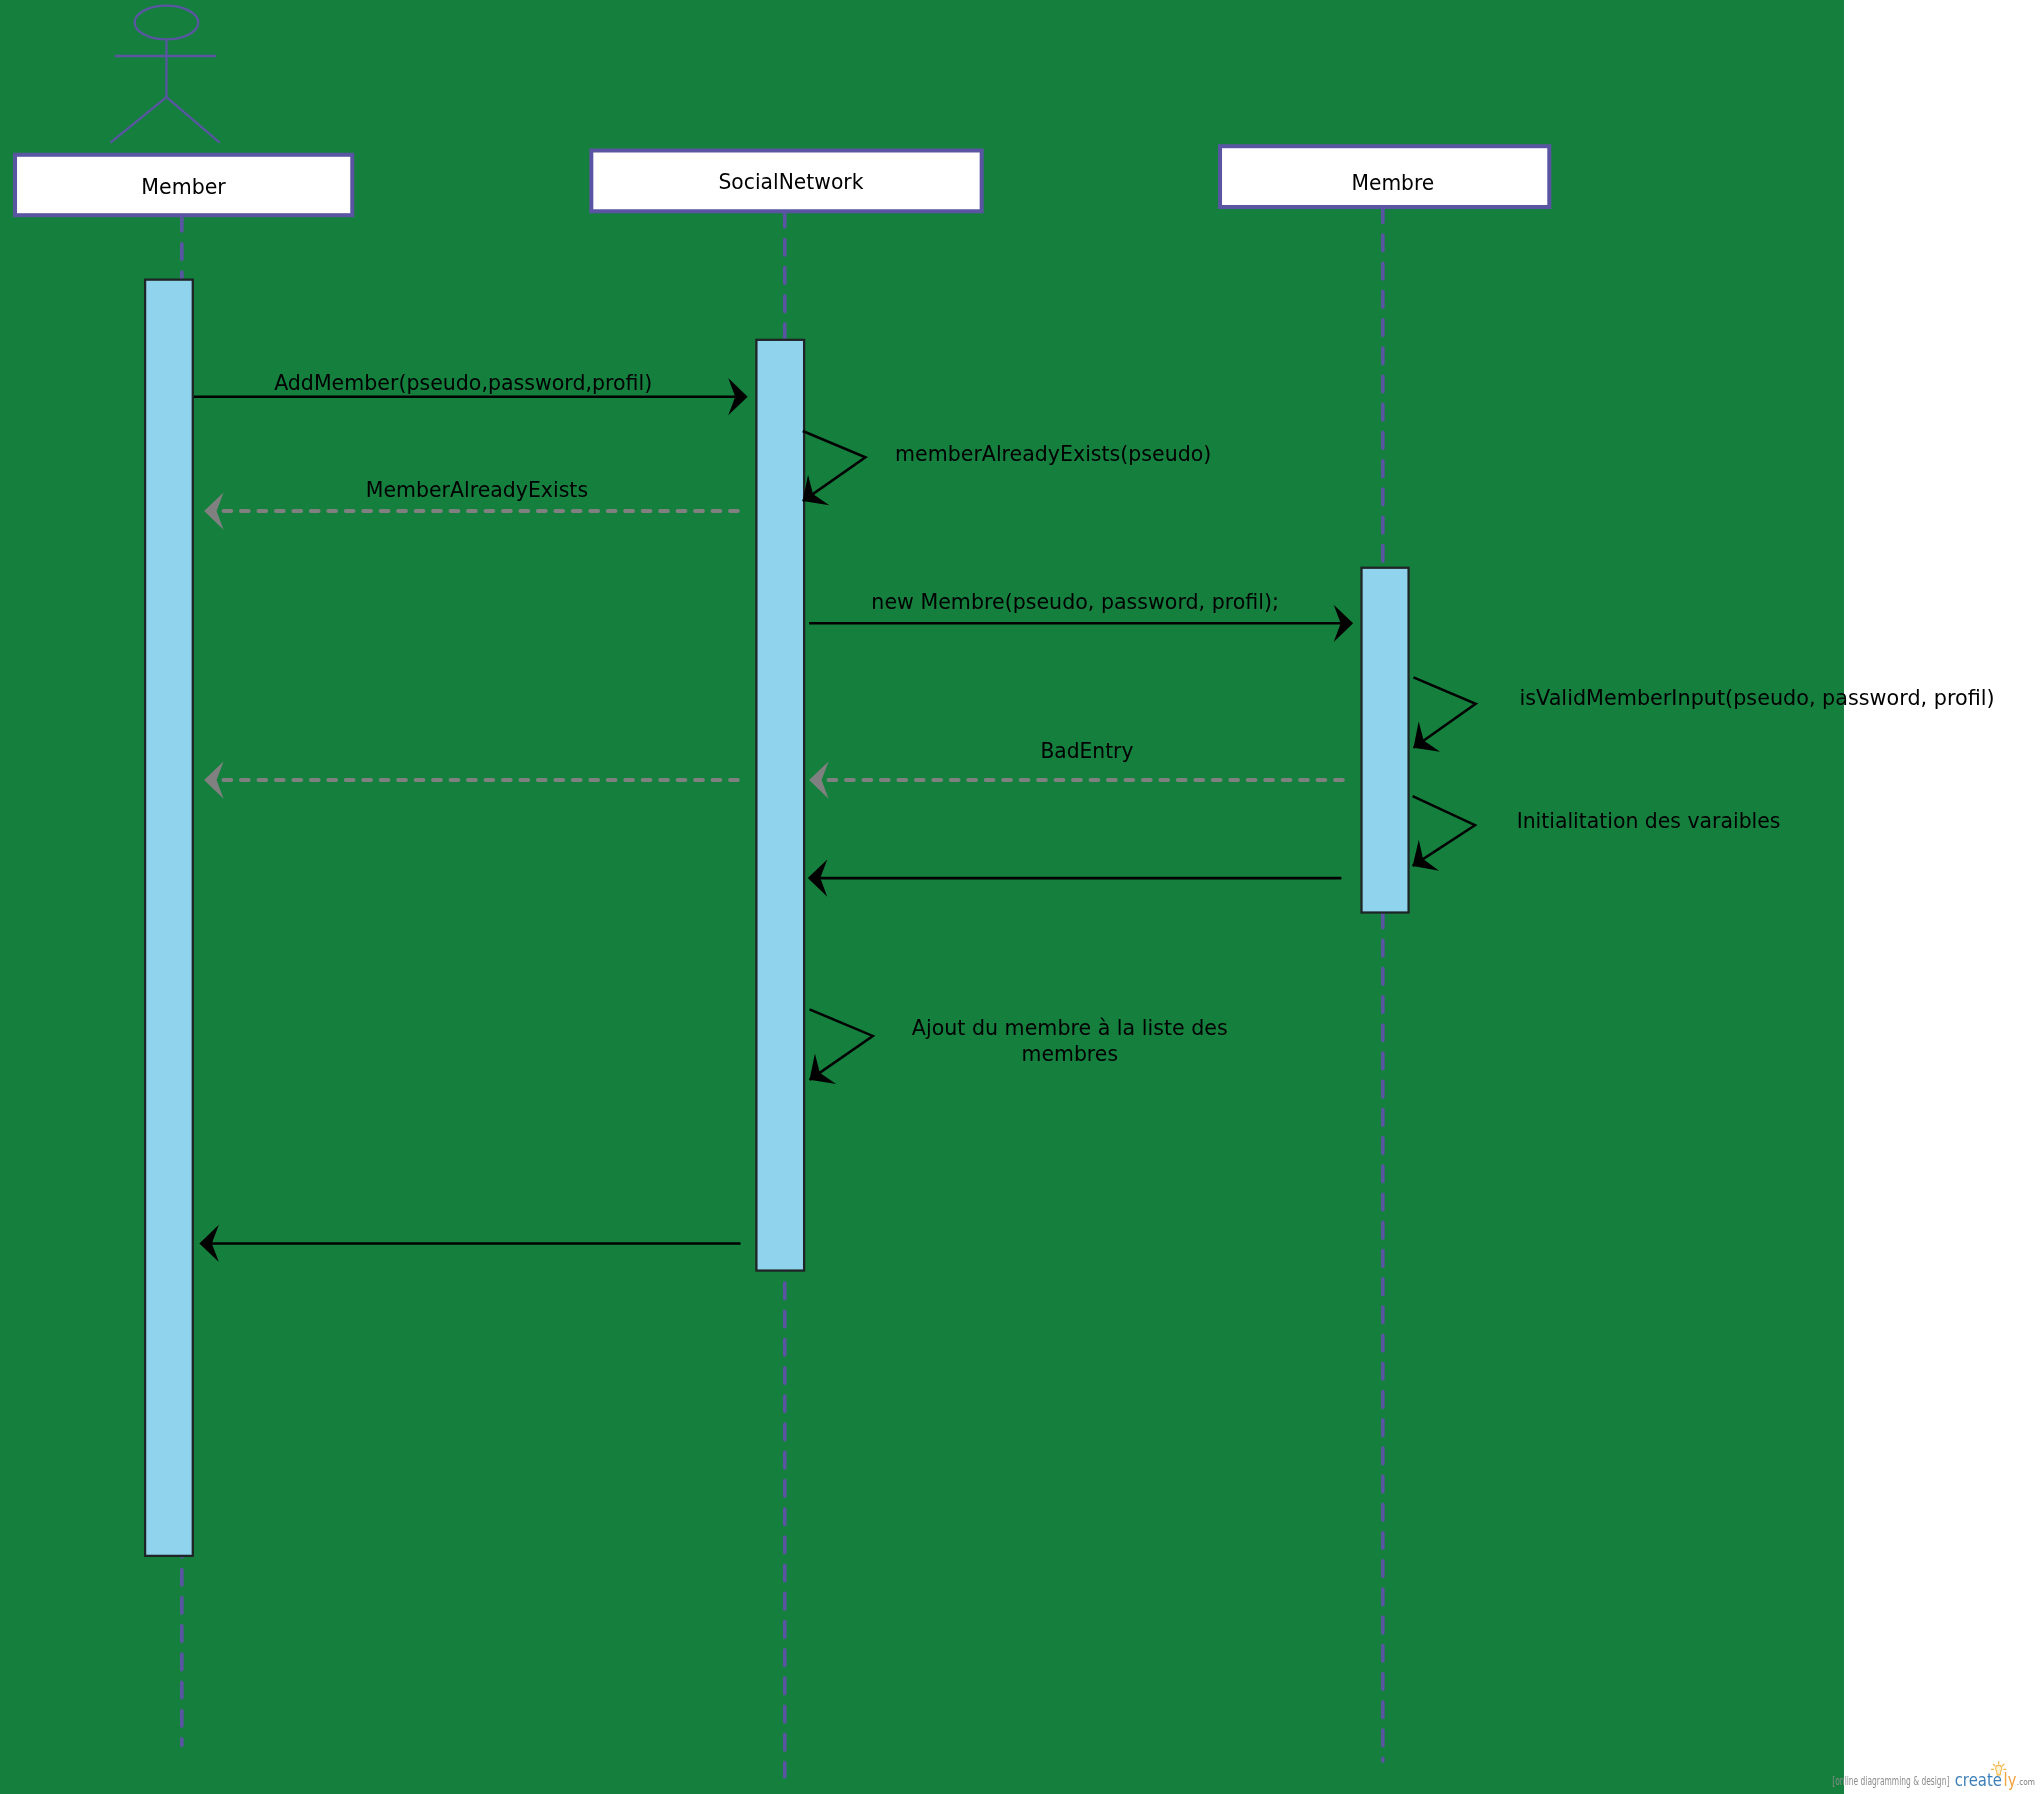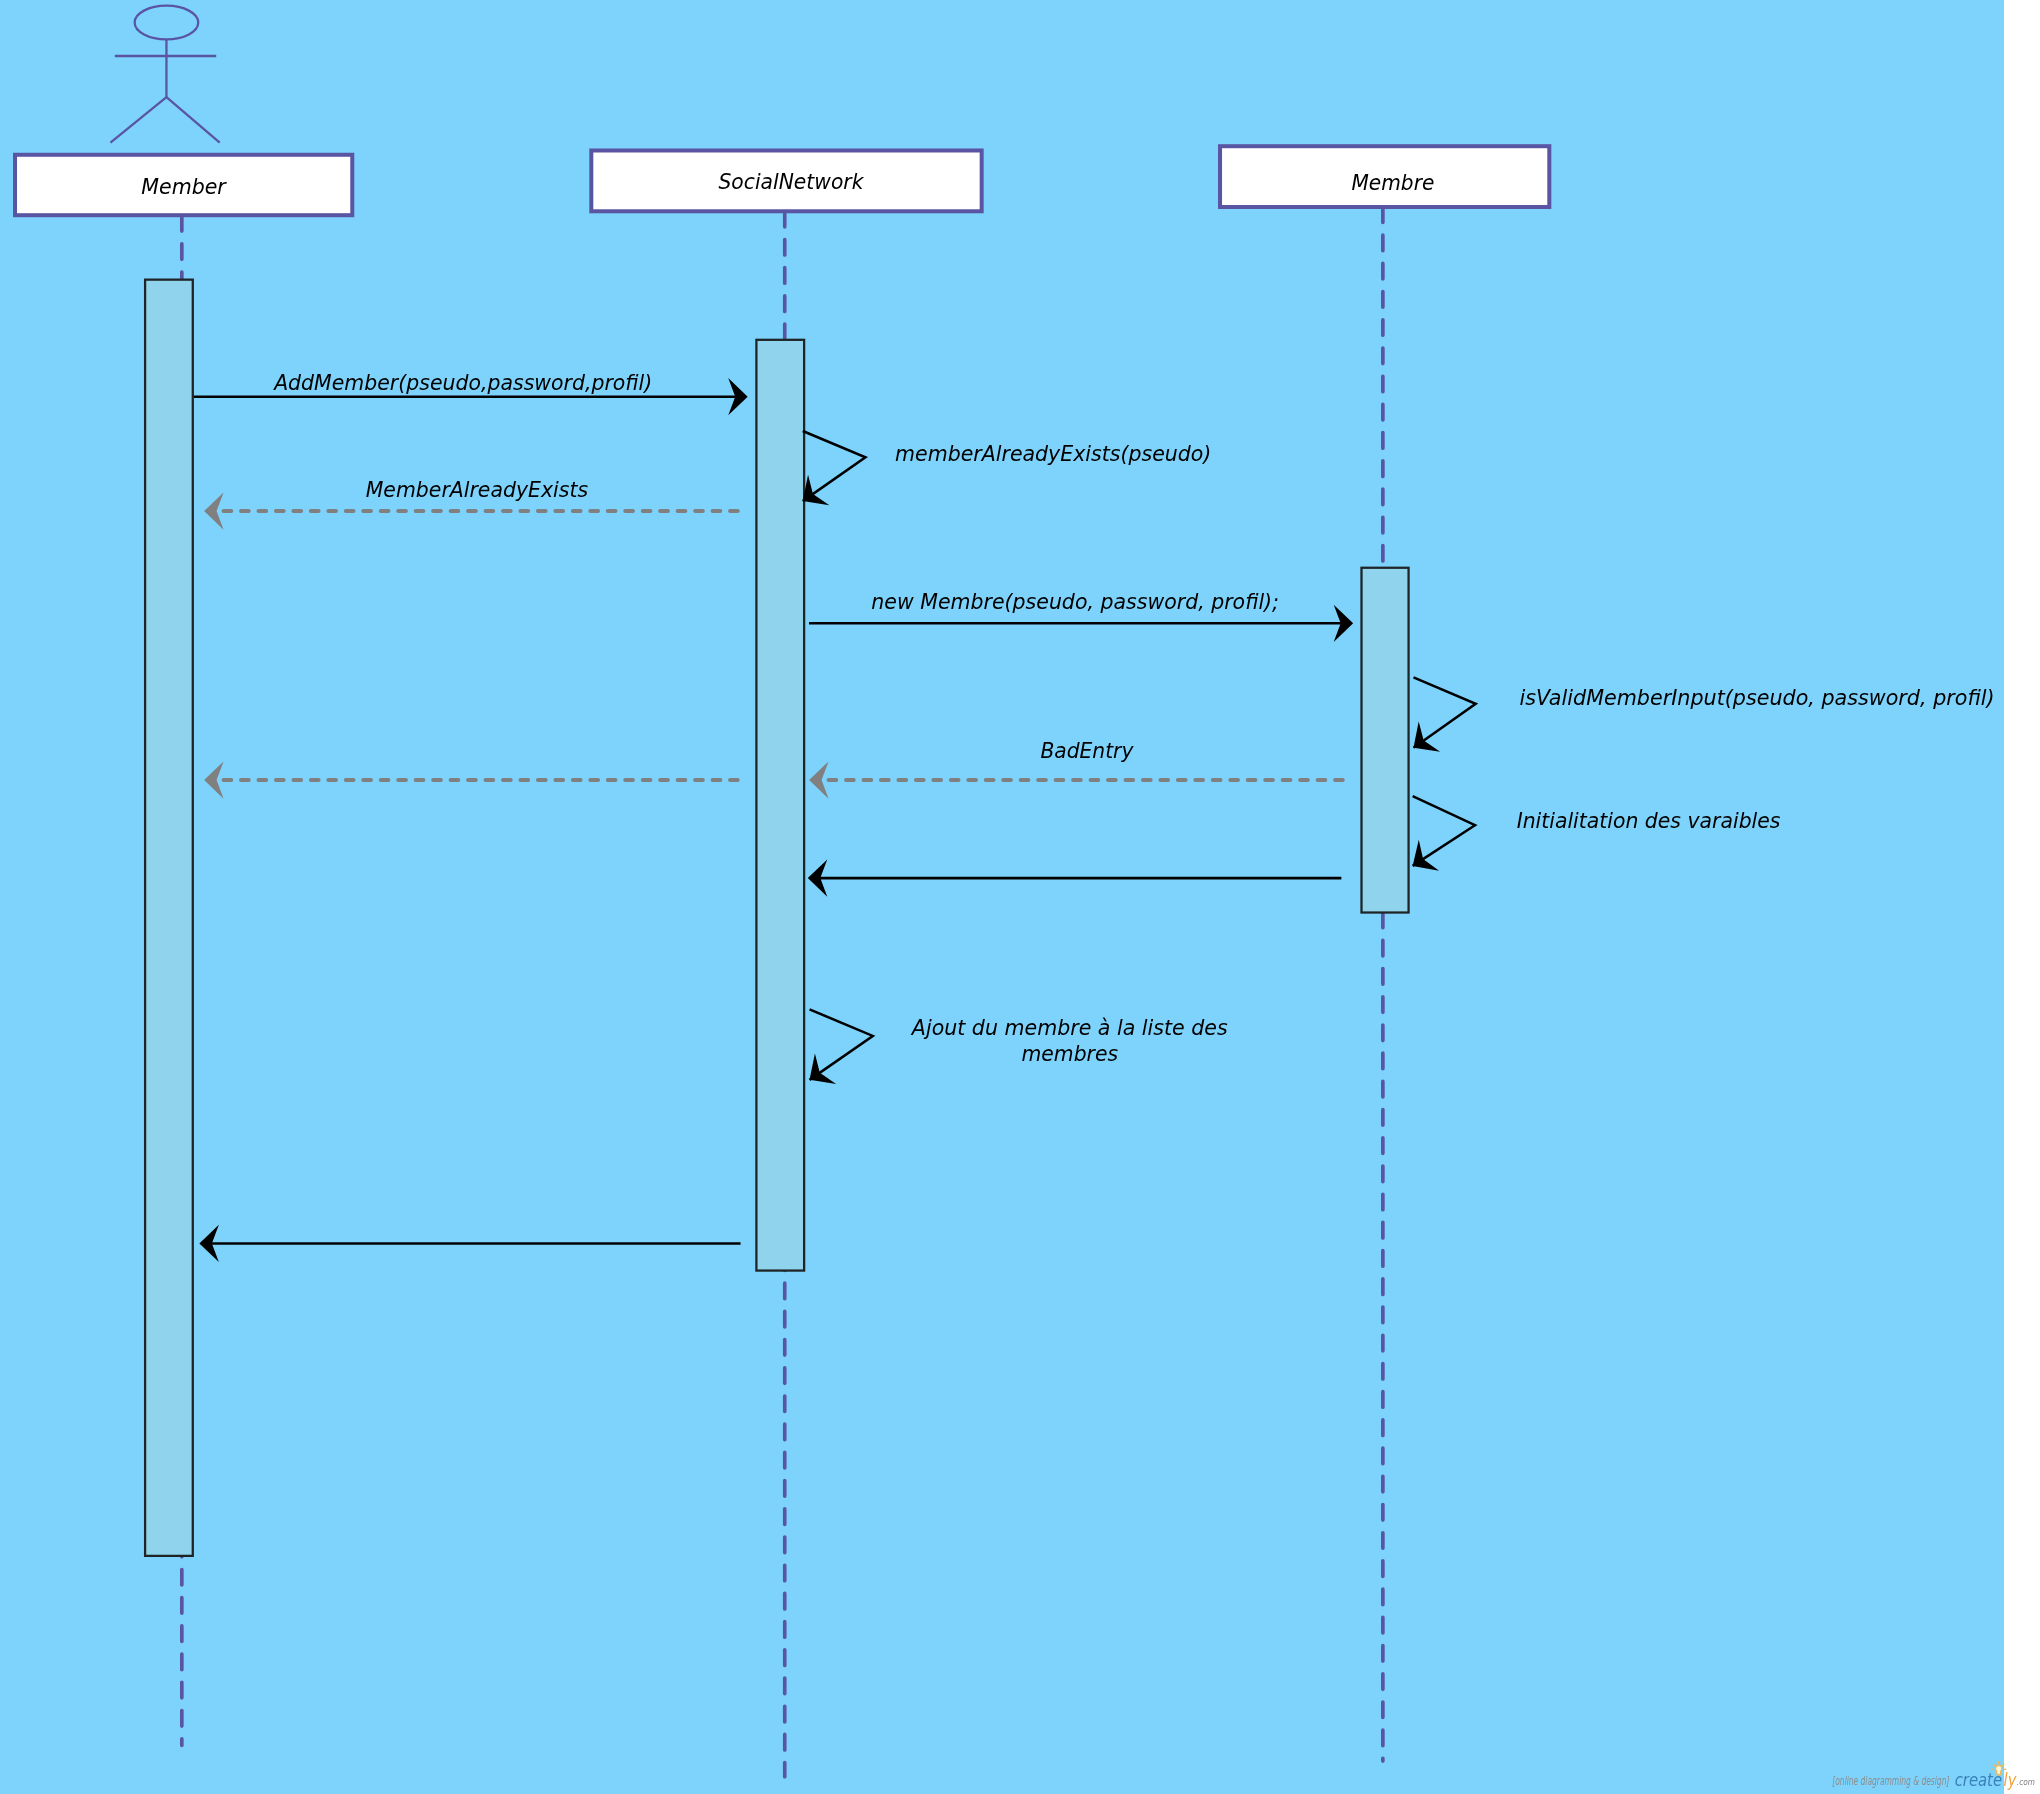--- a/index.html
+++ b/index.html
@@ -1,18 +1,18 @@
 <!DOCTYPE html>
 <html style="font-size:14px"><head>
 <meta charset="utf-8">
 <title>UML Sequence Diagram - AddMember</title>
 <style>
   html,body{margin:0;padding:0;background:#ffffff;}
   body{width:2040px;height:1795px;overflow:hidden;font-family:"DejaVu Sans", sans-serif;}
-  #canvas{position:relative;width:2004px;height:1795px;background:#7dd3fc;font-style:italic;}
+  #canvas{position:relative;width:1844px;height:1795px;background:#15803d;}
   svg#diagram{display:block;position:absolute;left:0;top:0;}
   #diagram text{font-family:"DejaVu Sans", sans-serif;}
   .msg-label{font-size:23.5px;fill:#000000;}
   .lifeline-title{font-size:23.5px;fill:#000000;}
   .wm-tag{font-family:"Liberation Sans", sans-serif;font-size:15px;fill:#8c8c8c;}
   .wm-brand{font-family:"Liberation Sans", sans-serif;font-size:20.5px;}
   .wm-com{font-family:"Liberation Sans", sans-serif;font-size:9.6px;fill:#7a7a7a;}
 </style>
 </head>
 <body>

